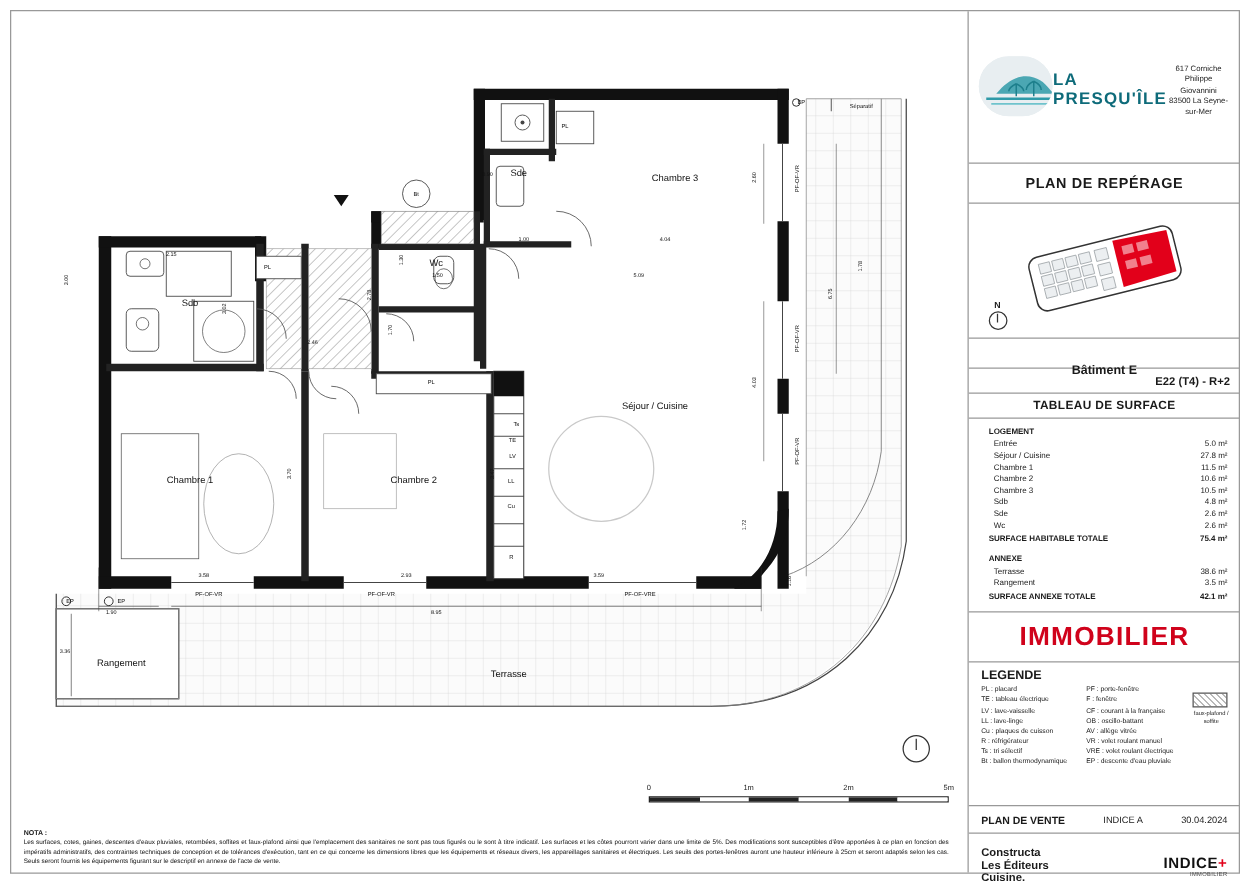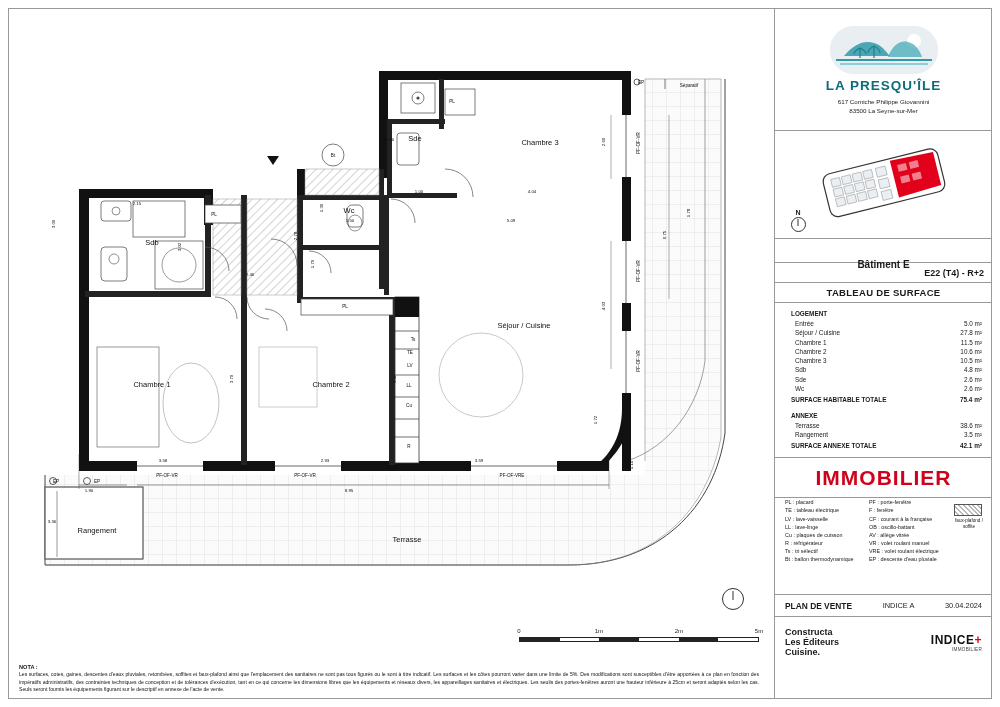--- a/index.html
+++ b/index.html
@@ -24,21 +24,21 @@
     overflow:hidden;
   }
   .plan-svg { position:absolute; left:0; top:0; }
 
   
   .side {
     position:absolute; left:766px; top:0; width:217px; height:689px;
   }
   .side-box { border-bottom:1px solid #999; padding:4px 8px; }
 
-  .logo-box { height:122px; display:flex; flex-direction:column; align-items:center; justify-content:center; padding-top:6px;}
+  .logo-box { height:122px; display:flex; align-items:center; justify-content:center; padding-top:6px;}
   .logo-mark {
     width:108px; height:48px; border-radius:24px;
     background:#e7edf0;
     position:relative; overflow:hidden;
     margin-bottom:4px;
   }
   .logo-name { font-size:13.5px; letter-spacing:1px; color:#0e6b7a; font-weight:bold; }
   .logo-addr { font-size:6.2px; color:#222; text-align:center; line-height:1.35; margin-top:5px; }
 
   .title-box { height:32px; display:flex; align-items:center; justify-content:center; }
@@ -377,20 +377,23 @@
           <path d="M44 32 L44 20 M44 20 C40 22 38 25 38 27 M44 20 C48 22 50 25 50 27" stroke="#1d7f8c" stroke-width="1.2" fill="none"></path>
         </svg>
       </div>
       <div class="logo-name">LA PRESQU'ÎLE</div>
       <div class="logo-addr">
         <span>617 Corniche Philippe Giovannini</span><br>
         <span>83500 La Seyne-sur-Mer</span>
       </div>
     </div>
 
+    <div class="side-box title-box">
+      <div class="t">PLAN DE REPÉRAGE</div>
+    </div>
 
     <div class="side-box locator-box">
       <svg width="200" height="96" viewBox="0 0 200 96">
         <g transform="rotate(-14 100 48)">
           <rect x="42" y="26" width="118" height="44" rx="8" fill="#ffffff" stroke="#333" stroke-width="1.2"></rect>
           <g fill="#eceff1" stroke="#9aa0a4" stroke-width="0.6">
             <rect x="50" y="32" width="9" height="8"></rect>
               <rect x="61" y="32" width="9" height="8"></rect>
             <rect x="72" y="32" width="9" height="8"></rect>
               <rect x="83" y="32" width="9" height="8"></rect>
@@ -485,20 +488,21 @@
         <span>SURFACE ANNEXE TOTALE</span>
         <span class="v">42.1 m²</span>
       </div>
     </div>
 
     <div class="side-box prov-box">
       <div class="prov">IMMOBILIER</div>
     </div>
 
     <div class="side-box" style="padding:0">
+      <div class="leg-head">LEGENDE</div>
       <div class="leg-box">
         <div class="leg-cols">
           <div class="leg-col c1" id="legend-col1">
               <div>PL : placard</div>
               <div>TE : tableau électrique</div>
               <div>LV : lave-vaisselle</div>
               <div>LL : lave-linge</div>
               <div>Cu : plaques de cuisson</div>
               <div>R : réfrigérateur</div>
               <div>Ts : tri sélectif</div>

